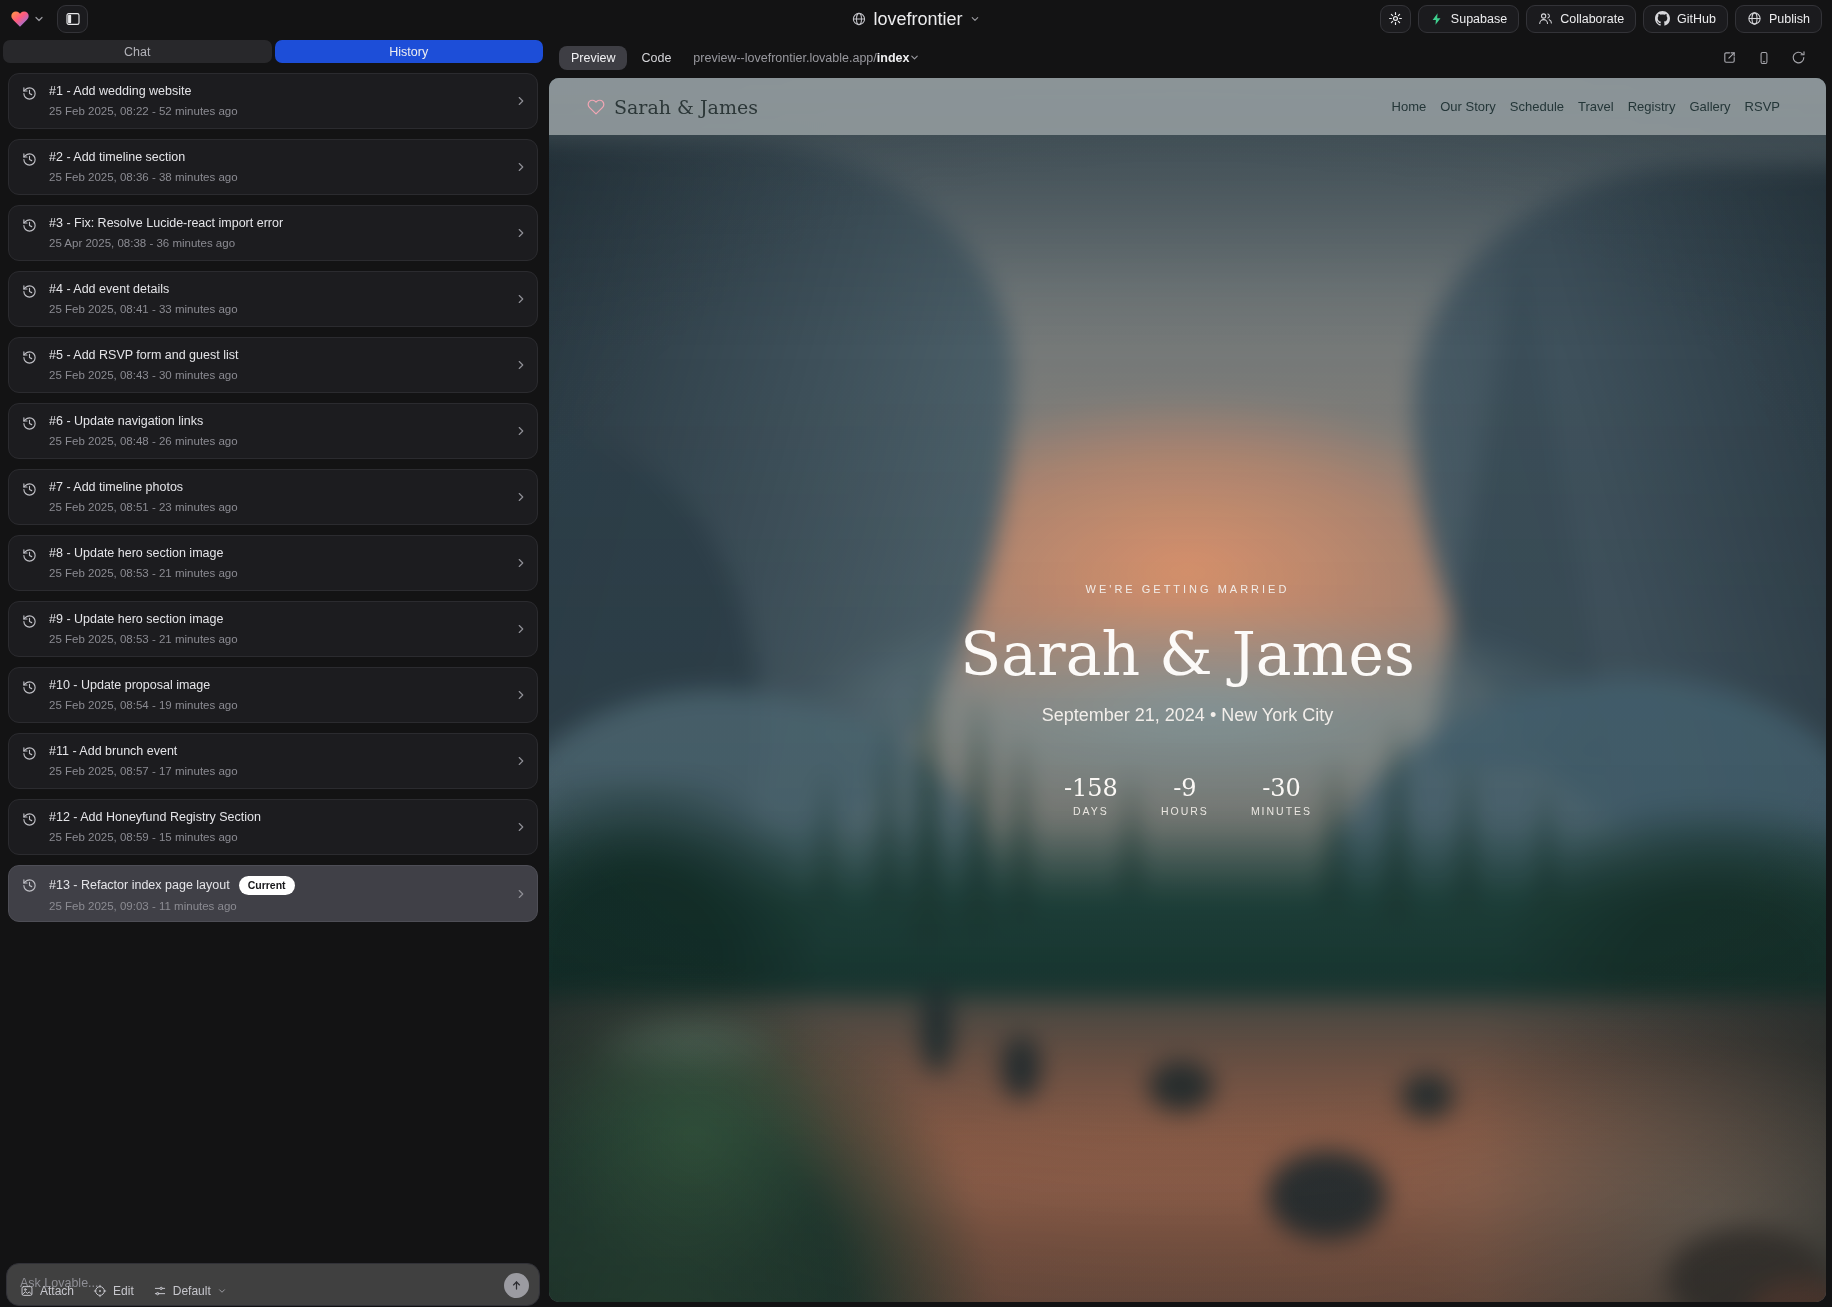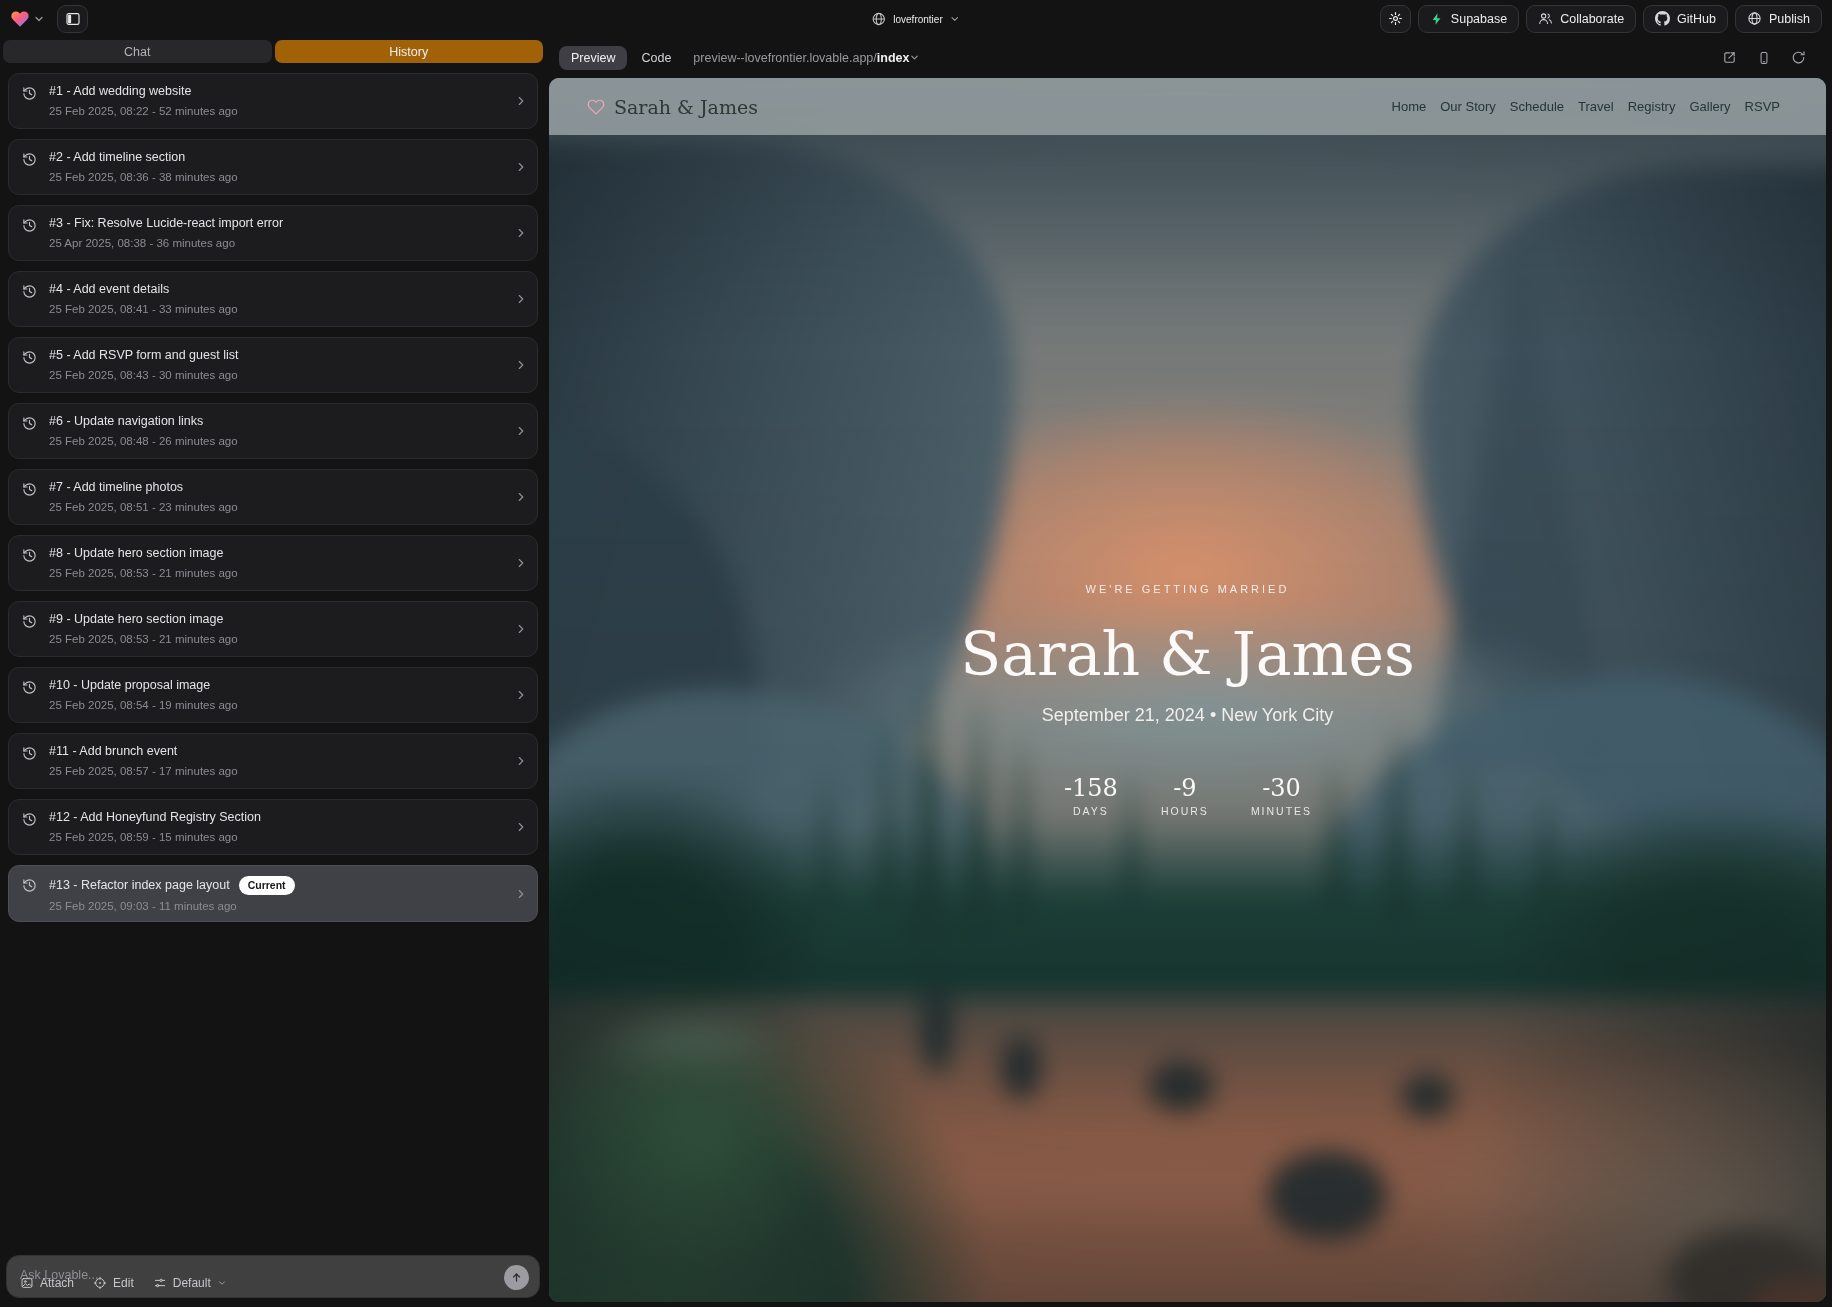--- a/index.html
+++ b/index.html
@@ -8,37 +8,37 @@
   svg { display:block; }
 
   
   .topbar { position:relative; height:37px; display:flex; align-items:center; padding:0 10px; background:#131314; }
   .tb-left { display:flex; align-items:center; gap:4px; }
   .logo-wrap { display:flex; align-items:center; gap:3px; cursor:pointer; }
   .chev { color:#9a9aa0; }
   .icon-btn { margin-left:8px; width:31px; height:28px; display:flex; align-items:center; justify-content:center;
     background:#1b1b1e; border:1px solid #333338; border-radius:9px; color:#e8e8ea; cursor:pointer; }
   .tb-center { position:absolute; left:50%; top:50%; transform:translate(-50%,-50%);
-    display:flex; align-items:center; gap:7px; color:#ececee; font-size:10px; cursor:pointer; }
+    display:flex; align-items:center; gap:7px; color:#ececee; font-size:18px; cursor:pointer; }
   .tb-center .globe { color:#c2c2c8; }
   .tb-right { margin-left:auto; display:flex; align-items:center; gap:7px; }
   .btn { display:flex; align-items:center; gap:7px; height:28px; padding:0 11px;
     background:#1b1b1e; border:1px solid #333338; border-radius:9px;
     color:#ececee; font-size:12.5px; cursor:pointer; white-space:nowrap; }
   .btn .bicon { color:#d6d6da; }
 
   
   .main { display:flex; height:1270px; }
-  .sidebar { width:546px; display:flex; flex-direction:column; padding:2px 0 9px; }
+  .sidebar { width:546px; display:flex; flex-direction:column; padding:2px 0 1px; }
 
   .tabs { display:flex; gap:3px; padding:1px 3px 0; }
   .tab { flex:1; height:23px; border-radius:7px; border:none; font-size:12.5px; cursor:pointer;
     display:flex; align-items:center; justify-content:center; font-family:inherit; }
   .tab.inactive { background:#28282b; color:#b2b2b8; }
-  .tab.active { background:#a16207; color:#eeeef1; }
+  .tab.active { background:#1d4ed8; color:#eeeef1; }
 
   .history { flex:1; display:flex; flex-direction:column; gap:10px;
     padding:10px 8px 0; overflow:hidden; }
   .h-item { position:relative; min-height:56px; background:#1c1c1f; border:1px solid #2b2b2f;
     border-radius:11px; padding:10px 30px 9px 40px; cursor:pointer; }
   .h-item.current { background:#404047; border-color:#4e4e56; }
   .h-item .hicon { position:absolute; left:13px; top:12px; color:#c0c0c6; }
   .h-title { font-size:12.5px; color:#e4e4e8; display:flex; align-items:center; gap:9px; line-height:1.25; }
   .h-time { font-size:11.5px; color:#8b8b92; margin-top:5px; }
   .h-chev { position:absolute; right:9px; top:50%; transform:translateY(-50%); color:#8f8f96; }

